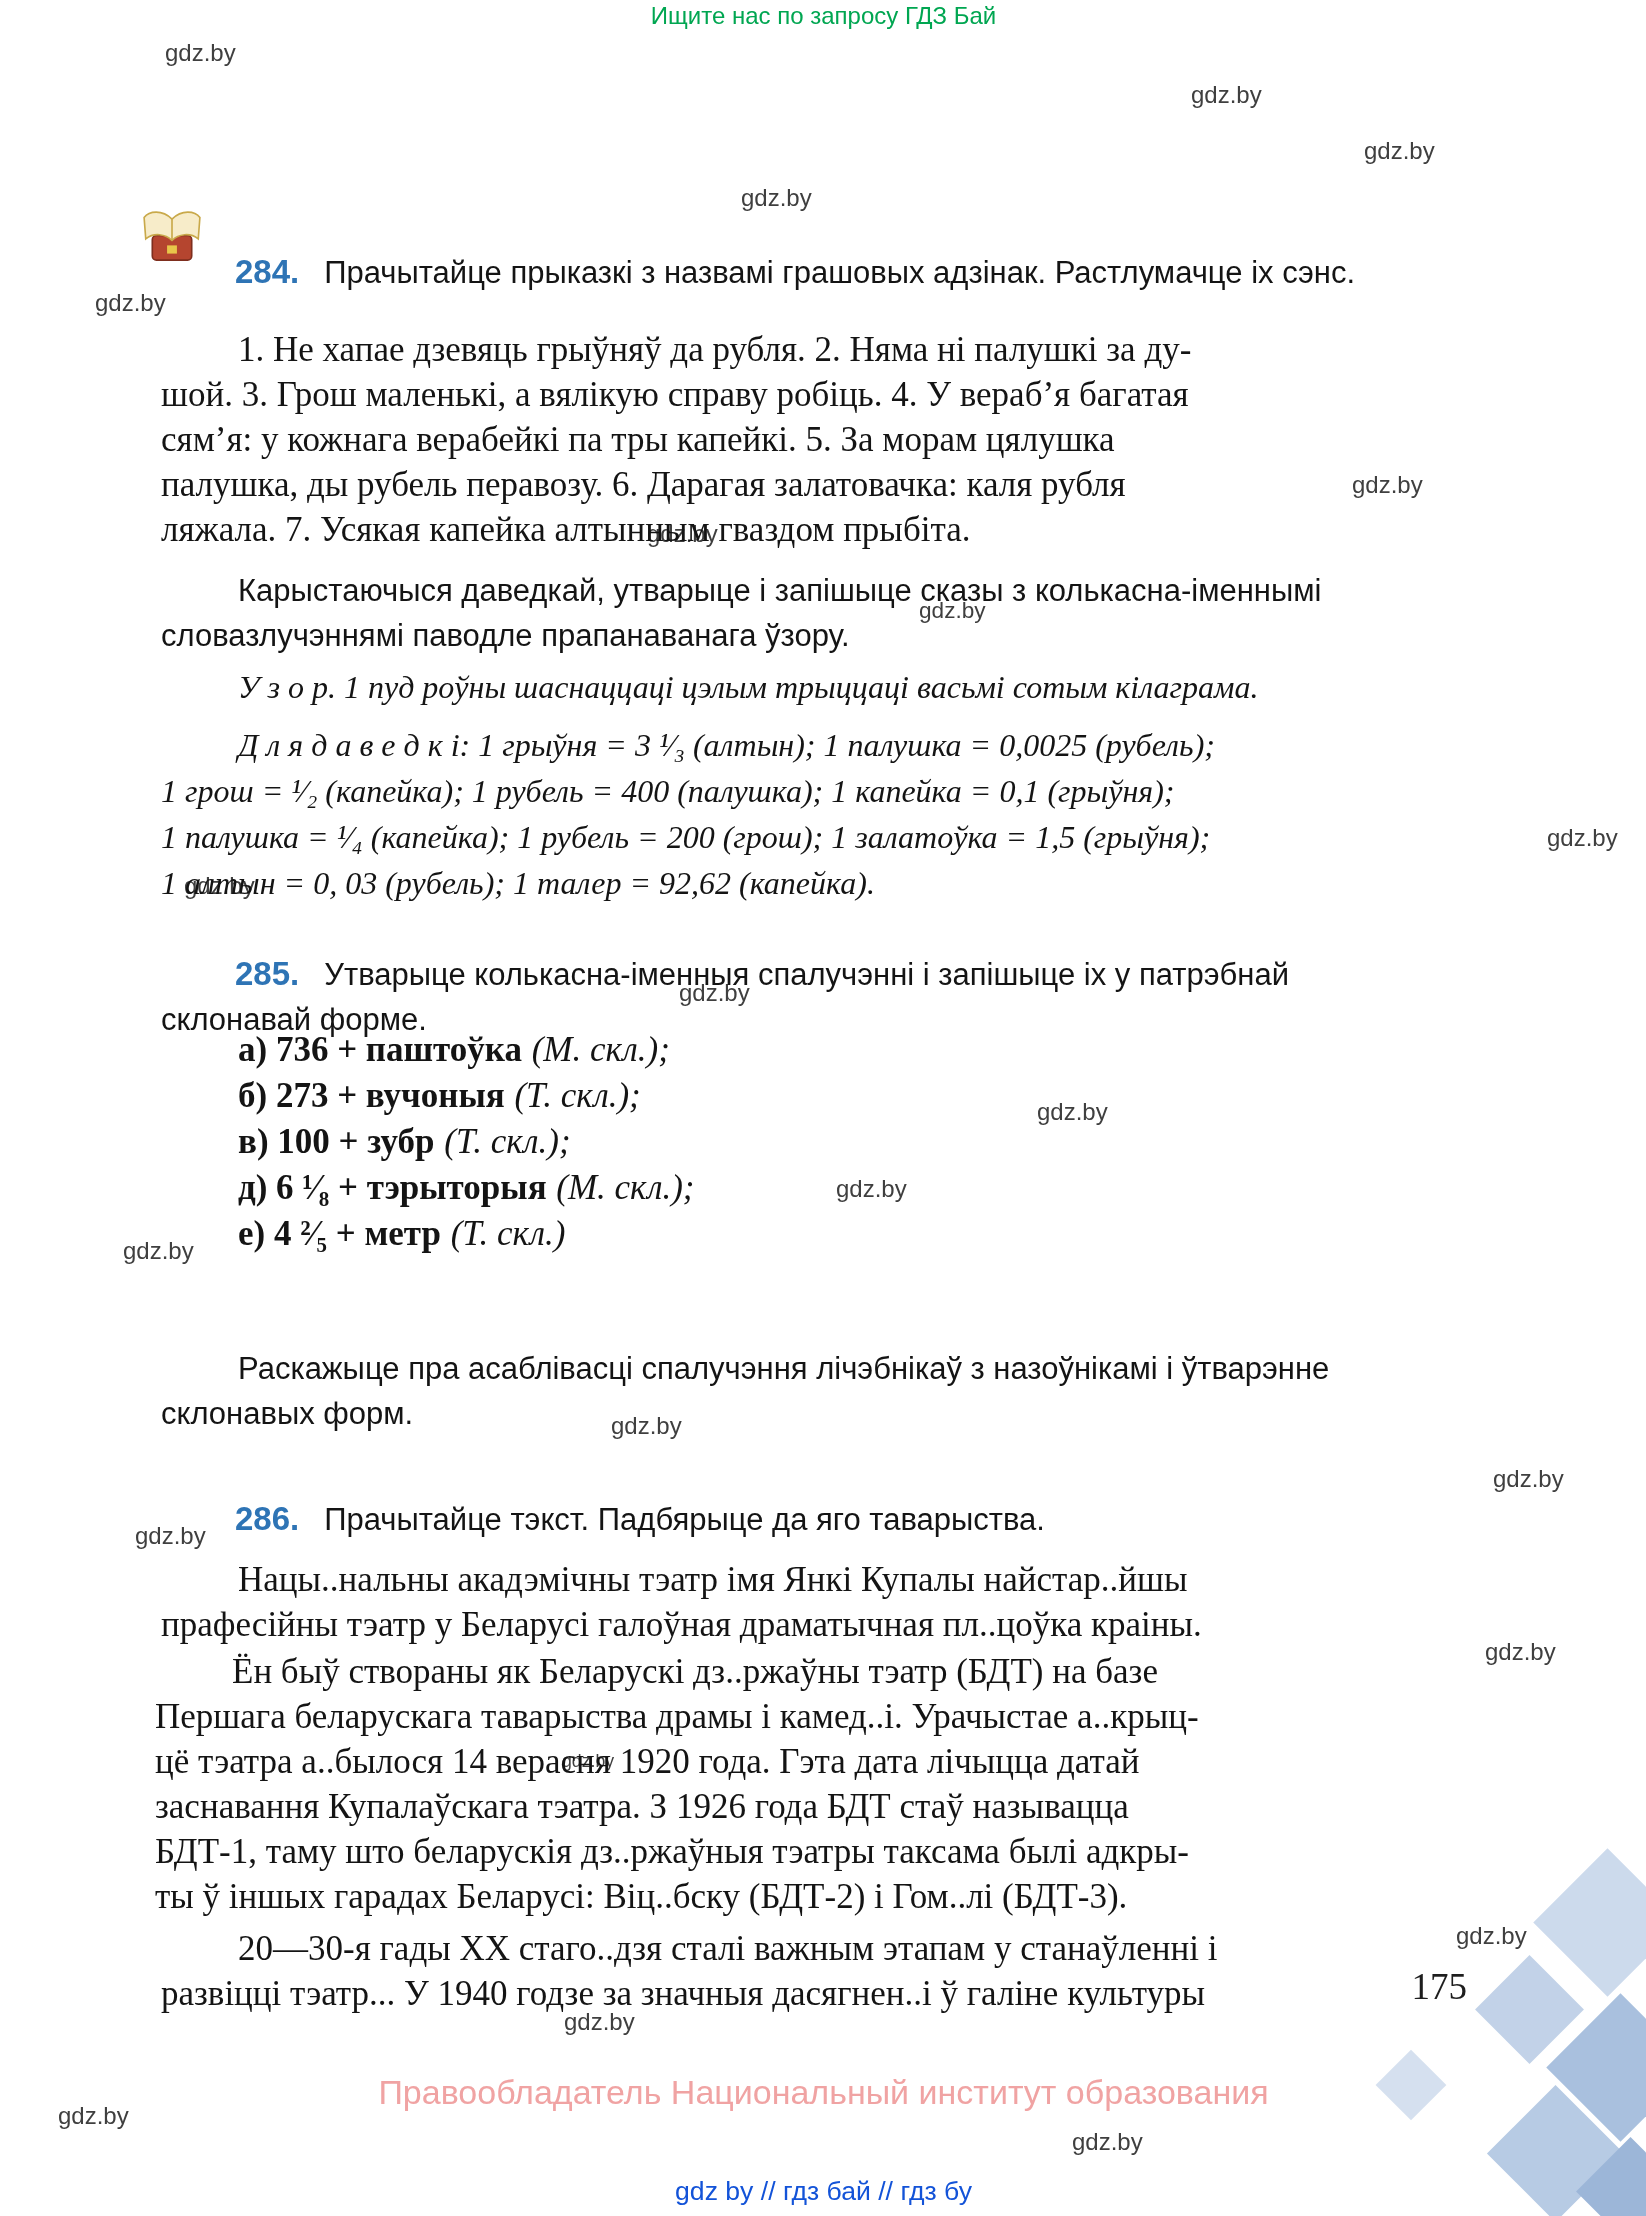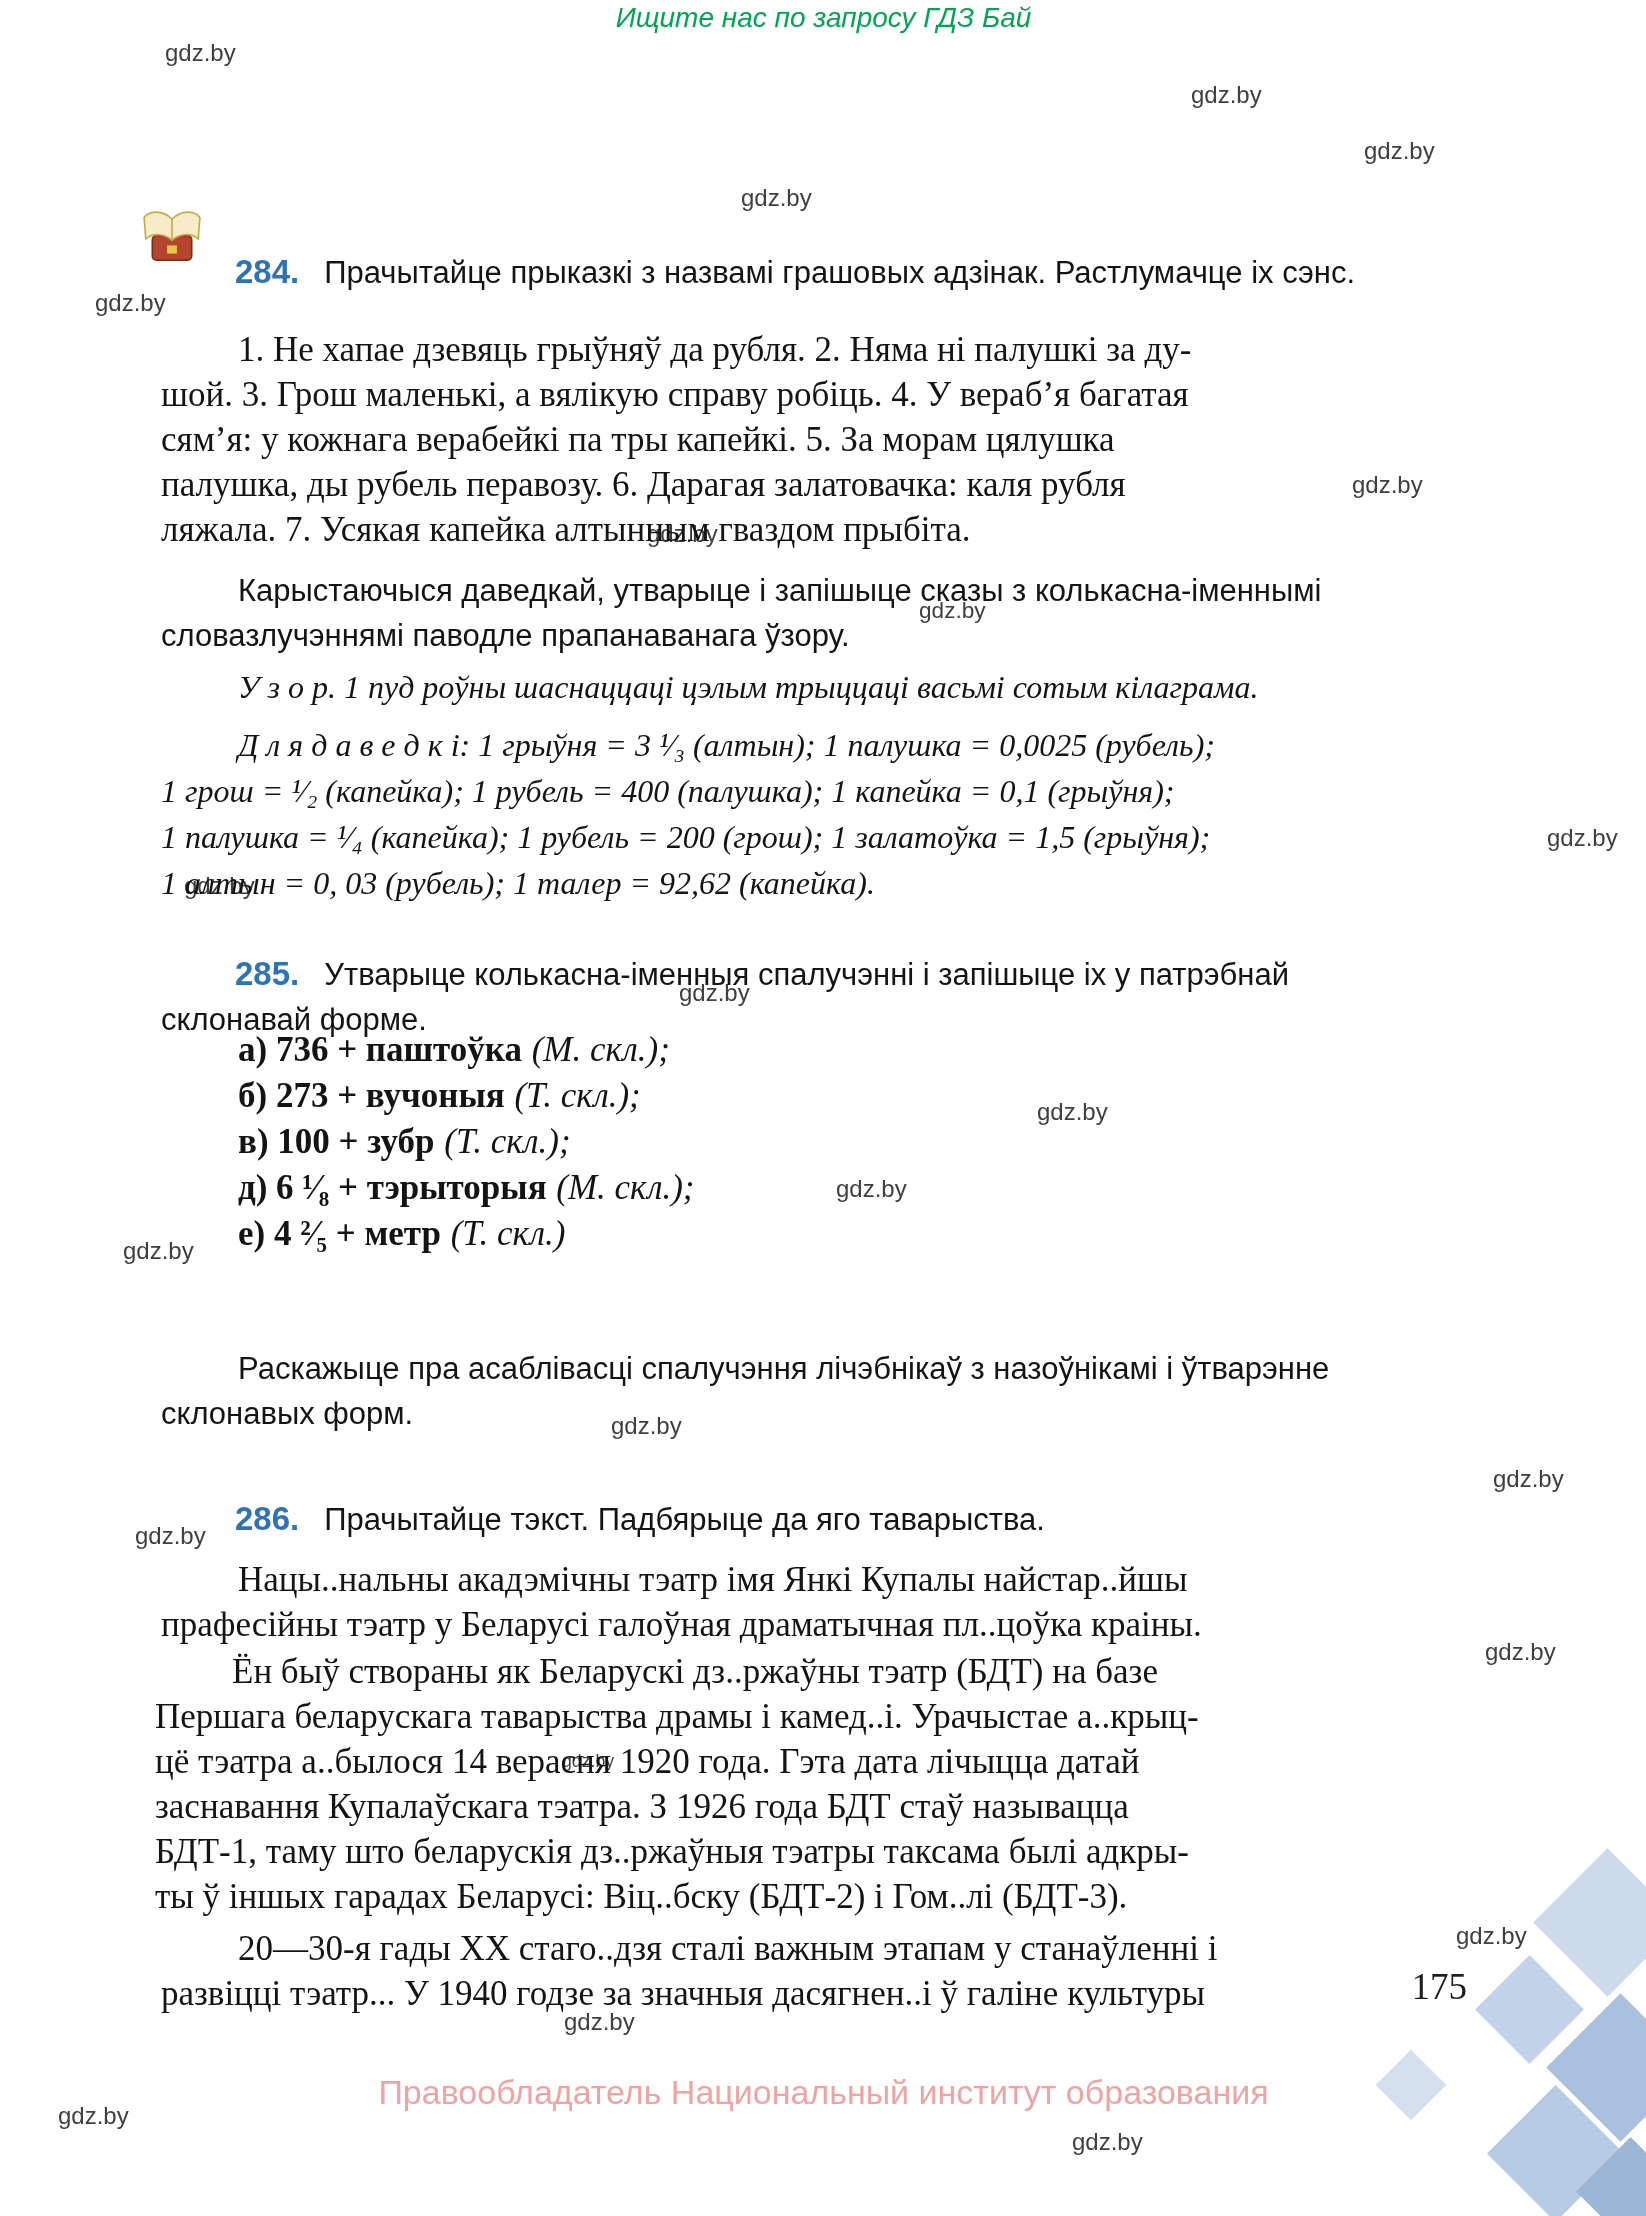--- a/index.html
+++ b/index.html
@@ -4,21 +4,21 @@
 <style>
   html,body{margin:0;padding:0;background:#e9e9e9;}
   .page{
     position:relative;width:1647px;height:2216px;background:#ffffff;overflow:hidden;
     font-family:"Liberation Serif","DejaVu Serif",serif;color:#141414;
   }
   
   .wm{position:absolute;font-family:"Liberation Sans","DejaVu Sans",sans-serif;color:#3f3f3f;font-size:24px;white-space:nowrap;}
   
   .green-header{position:absolute;top:1.6px;left:0;width:100%;text-align:center;
-    font-family:"Liberation Sans","DejaVu Sans",sans-serif;font-size:28px;color:var(--header-green,#00A651);font-style:italic;}
+    font-family:"Liberation Sans","DejaVu Sans",sans-serif;font-size:24px;color:var(--header-green,#00A651);}
   
   .book-icon{position:absolute;left:134px;top:206px;width:76px;height:64px;}
   
   .ex-heading{position:absolute;font-family:"Liberation Sans","DejaVu Sans",sans-serif;
     font-size:31px;line-height:45px;white-space:pre-line;color:#141414;}
   #ex284-heading{left:235px;top:218px;width:1241px;}
   #ex285-heading{left:161px;top:920px;width:1312px;text-indent:74px;}
   #ex286-heading{left:161px;top:1465px;width:1312px;text-indent:74px;}
   .ex-num{color:var(--exercise-number,#2E74B5);font-weight:bold;font-size:33px;margin-right:25px;font-style:normal;}
   
@@ -146,15 +146,16 @@
 
   <div class="diamond d1"></div>
   <div class="diamond d2"></div>
   <div class="diamond d3"></div>
   <div class="diamond d4"></div>
   <div class="diamond d5"></div>
   <div class="diamond d6"></div>
 
   <div id="footer">Правообладатель Национальный институт образования</div>
 
+  <div id="links">gdz by // гдз бай // гдз бу</div>
 
 </div>
 
 
 </body></html>

